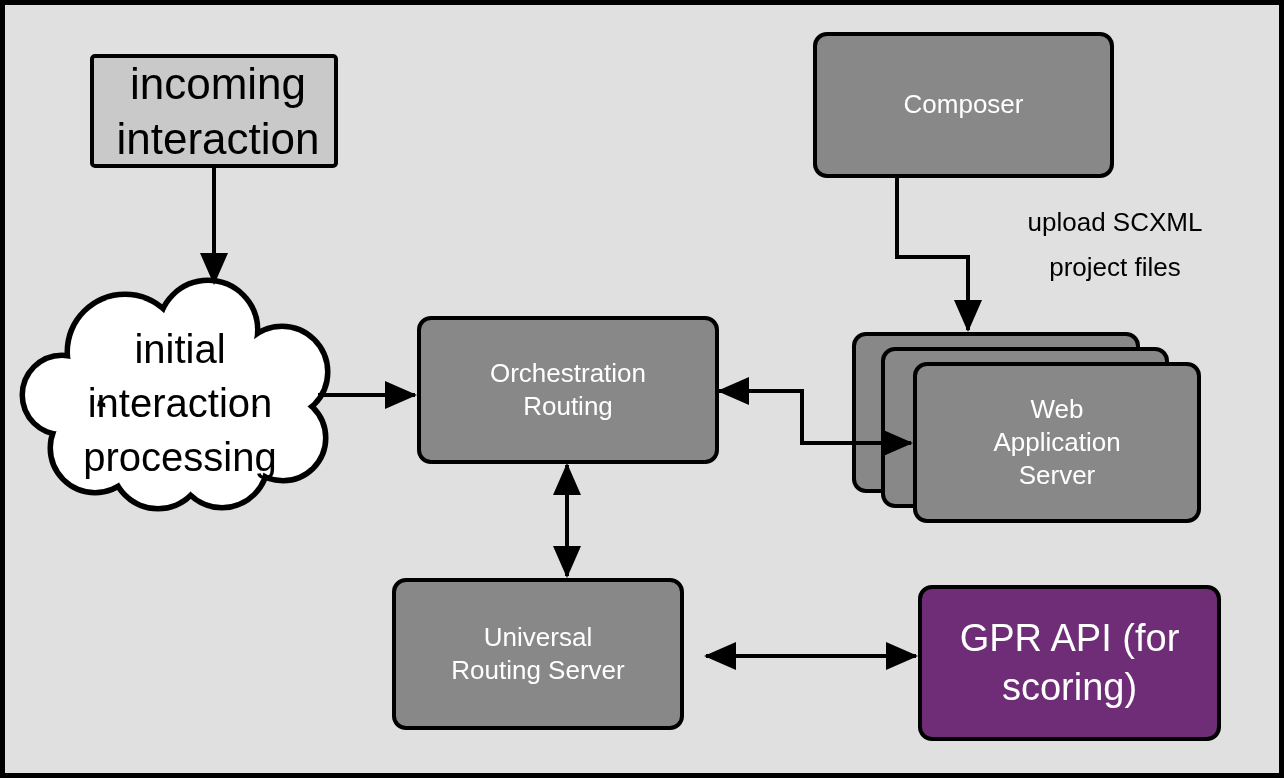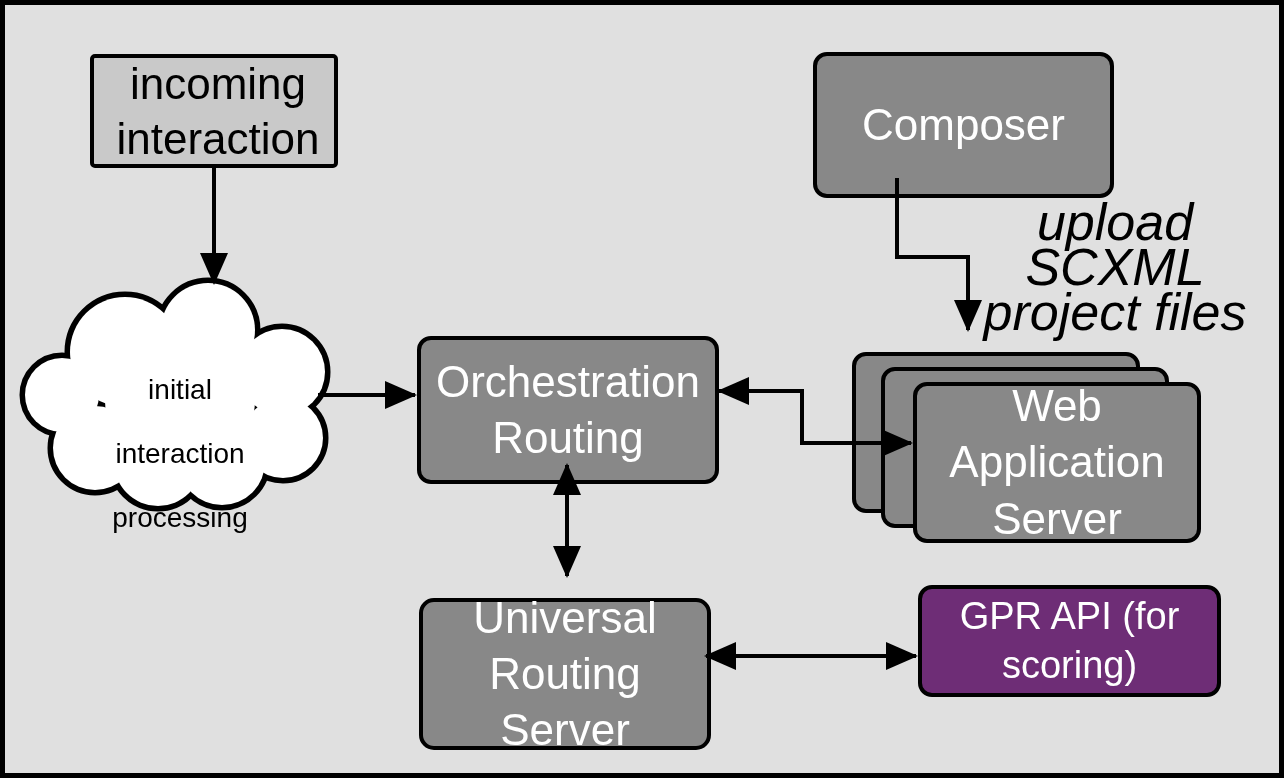--- a/index.html
+++ b/index.html
@@ -54,52 +54,49 @@
     background: var(--node-light, #c9c9c9);
     color: var(--text-dark, #000);
     border-radius: 5px;
     font-size: 44px;
     line-height: 1.25;
     padding-left: 8px;
   }
   .node-gray {
     background: var(--node-gray, #888888);
     color: var(--text-light, #fff);
-    font-size: 44px;
+    font-size: 26px;
     line-height: 1.28;
-    margin-top: 20px;
   }
   .node-purple {
     background: var(--purple, #6e2d76);
     color: var(--text-light, #fff);
     font-size: 38px;
     line-height: 1.28;
   }
 
   .cloud-label {
     position: absolute;
     left: 30px; top: 322px;
     width: 300px;
     z-index: 2;
     color: var(--text-dark, #000);
-    font-size: 28px;
-    line-height: 64px;
+    font-size: 40px;
+    line-height: 54px;
     text-align: center;
-    margin-top: 36px;
   }
 
   .annotation {
     position: absolute;
     left: 960px; top: 200px;
     width: 310px;
     z-index: 2;
     color: var(--text-dark, #000);
-    font-size: 52px;
+    font-size: 26px;
     line-height: 45px;
-    font-style: italic;
     text-align: center;
   }
 
   .cloud-stroke { fill: #ffffff; stroke: var(--line, #000); stroke-width: 11; }
   .cloud-fill   { fill: #ffffff; stroke: none; }
 
   .edge { stroke: var(--line, #000); stroke-width: 4; fill: none; }
   .ah   { fill: var(--line, #000); }
 </style>
 </head>
@@ -155,26 +152,26 @@
   </div>
 
   <div class="node node-gray" style="left:852px; top:332px; width:288px; height:161px;"></div>
   <div class="node node-gray" style="left:881px; top:347px; width:288px; height:161px;"></div>
   <div class="node node-gray" style="left:913px; top:362px; width:288px; height:161px;">
     <span class="label">Web
 Application
 Server</span>
   </div>
 
-  <div class="node node-gray" style="left:419px; top:578px; width:292px; height:152px;border-radius:15px;">
+  <div class="node node-gray" style="left:392px; top:578px; width:292px; height:152px;">
     <span class="label">Universal
 Routing Server</span>
   </div>
 
-  <div class="node node-purple" style="left:918px; top:585px; width:303px; height:112px;">
+  <div class="node node-purple" style="left:918px; top:585px; width:303px; height:156px;">
     <span class="label">GPR API (for
 scoring)</span>
   </div>
 
   <div class="annotation">
     <span class="label">upload SCXML
 project files</span>
   </div>
 
   <svg class="layer arrow-layer" viewBox="0 0 1284 778">

